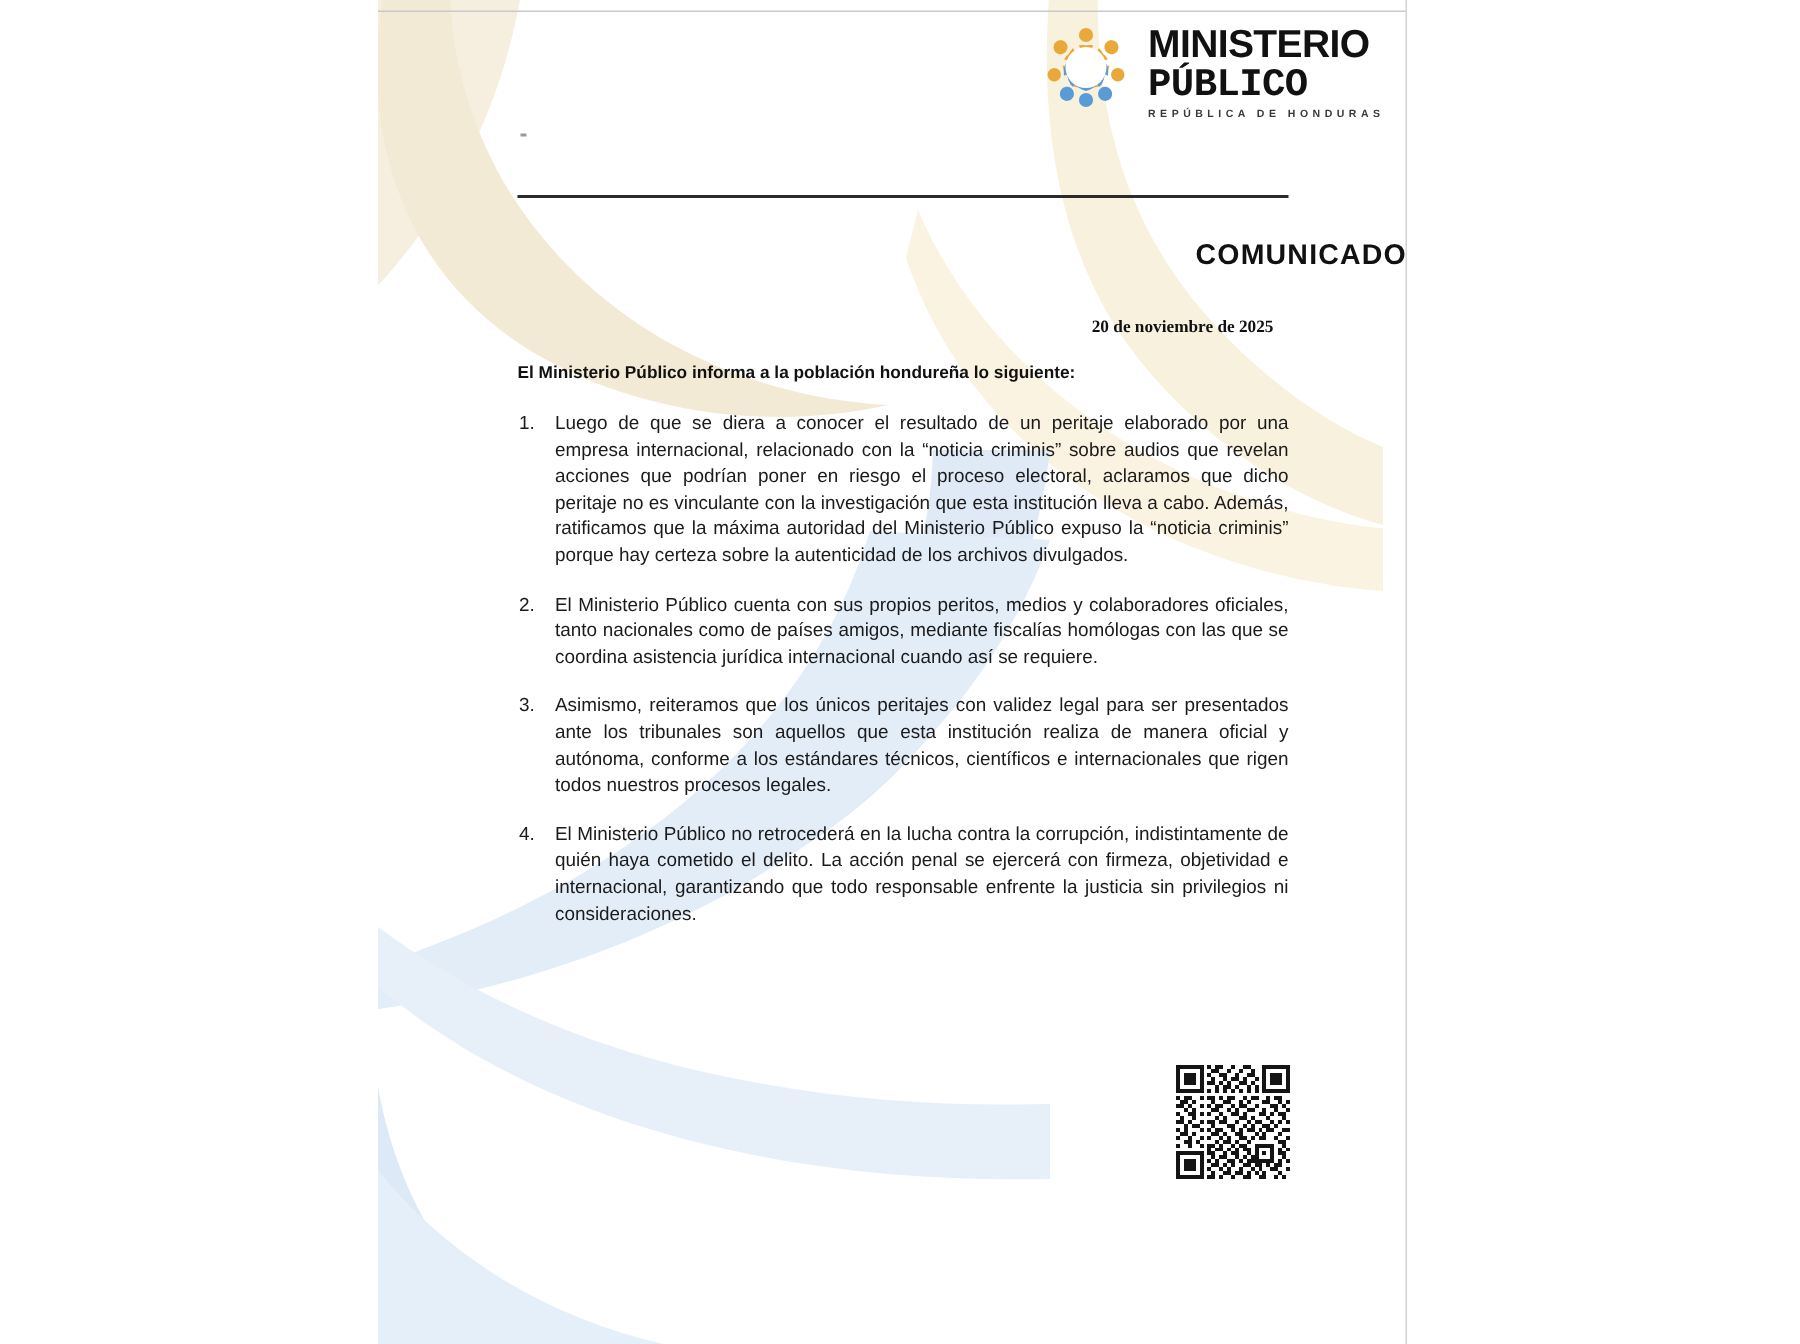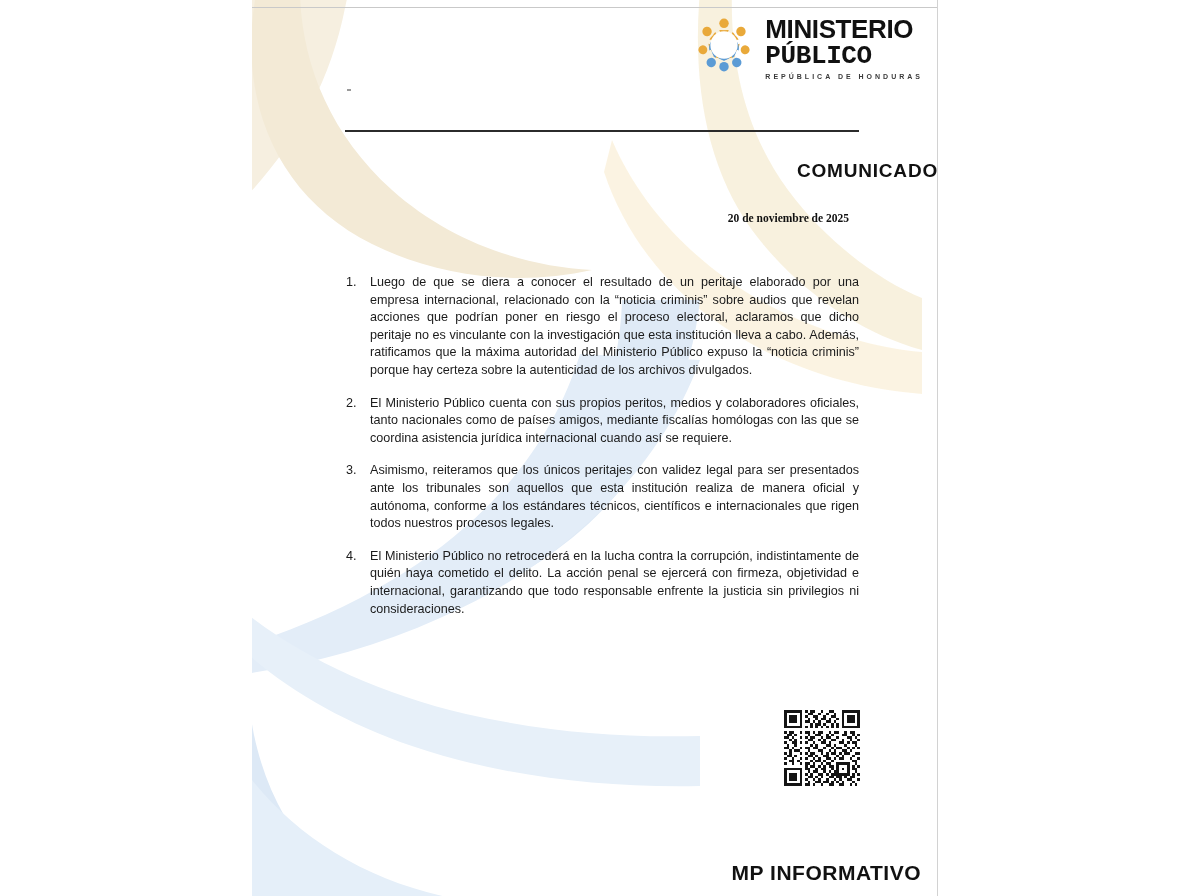--- a/index.html
+++ b/index.html
@@ -293,20 +293,21 @@
     </div>
 
     <div class="stray-mark"></div>
 
     <div class="divider"></div>
 
     <div class="doc-title">COMUNICADO</div>
 
     <div class="doc-date">20 de noviembre de 2025</div>
 
+    <div class="intro">El Ministerio Público informa a la población hondureña lo siguiente:</div>
 
     <div class="items">
 
       <div class="item">
         <div class="item-num">1.</div>
         <div class="item-body">Luego de que se diera a conocer el resultado de un peritaje elaborado por una empresa internacional, relacionado con la “noticia criminis” sobre audios que revelan acciones que podrían poner en riesgo el proceso electoral, aclaramos que dicho peritaje no es vinculante con la investigación que esta institución lleva a cabo. Además, ratificamos que la máxima autoridad del Ministerio Público expuso la “noticia criminis” porque hay certeza sobre la autenticidad de los archivos divulgados.</div>
       </div>
 
       <div class="item">
         <div class="item-num">2.</div>
@@ -563,16 +564,15 @@
           <rect x="14" y="28" width="1" height="1"></rect>
             <rect x="17" y="28" width="2" height="1"></rect>
           <rect x="21" y="28" width="2" height="1"></rect>
             <rect x="25" y="28" width="1" height="1"></rect>
           <rect x="27" y="28" width="1" height="1"></rect>
         </g>
       </svg>
     </div>
 
 
-    <div class="footer-brand">MP INFORMATIVO</div>
 
   </div>
 </div>
 
 </body></html>

